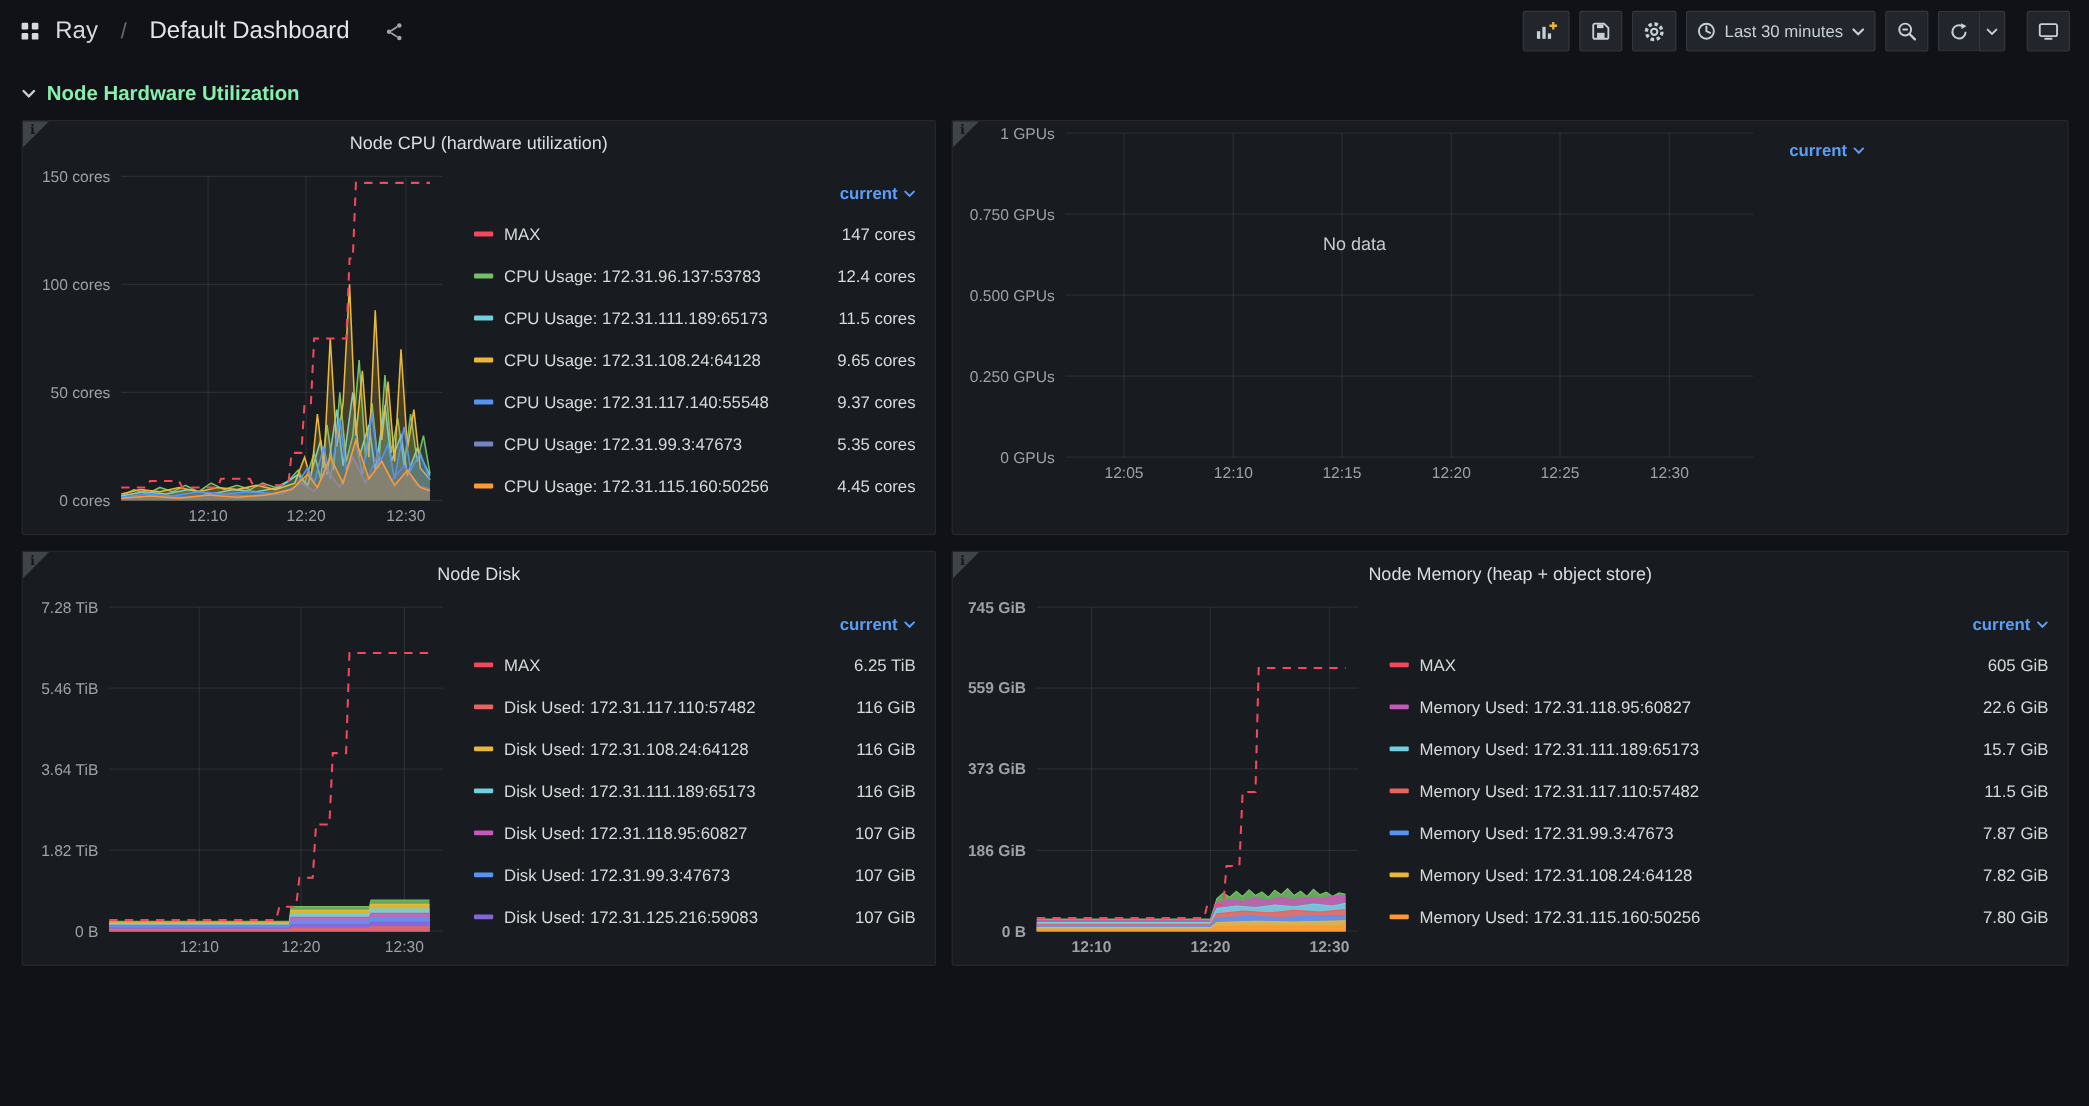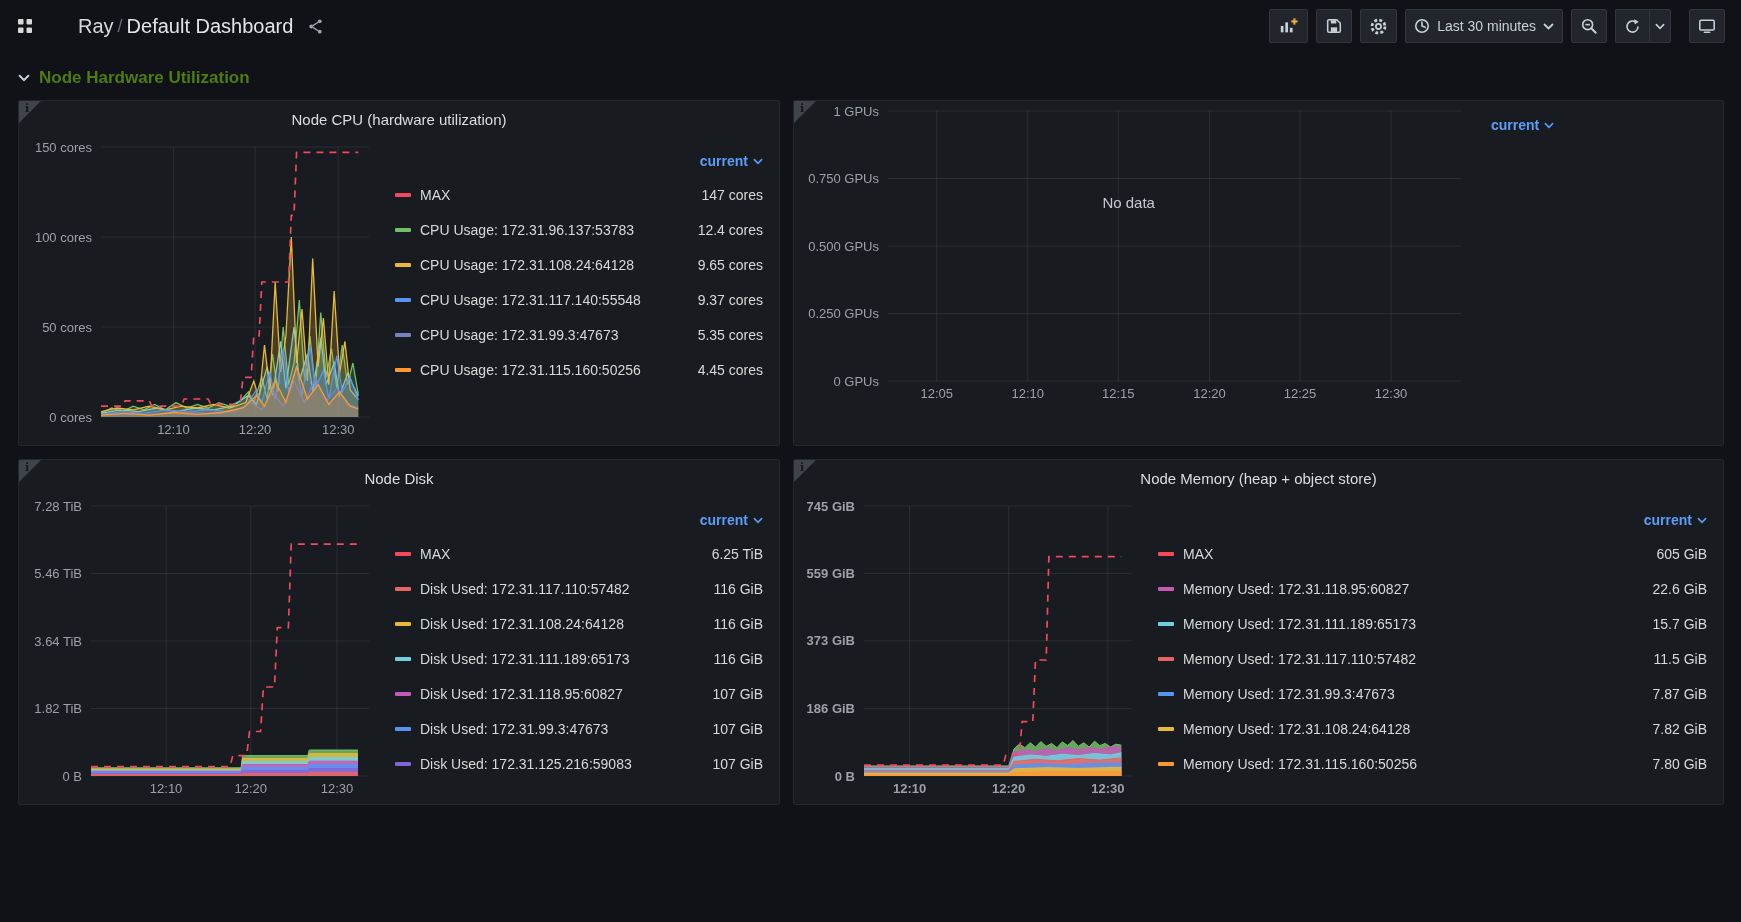--- a/index.html
+++ b/index.html
@@ -7,40 +7,40 @@
   body {
     width:1741px; height:922px;
     background:#111217;
     font-family:"Liberation Sans", sans-serif;
     color:#d8d9da;
     overflow:hidden;
   }
   
   .topbar { display:flex; align-items:center; height:52px; padding:0 16px; }
   .apps-icon { color:#d8d9da; display:flex; margin-right:12px; cursor:pointer; }
-  .breadcrumb { display:flex; align-items:center; gap:4px; font-size:20px;margin-left:32px; }
+  .breadcrumb { display:flex; align-items:center; gap:19px; font-size:20px; }
   .crumb-folder { color:#d8d9da; cursor:pointer; }
   .crumb-sep { color:#686b73; font-size:18px; }
   .crumb-title { color:#e3e4e8; }
   .share-btn { margin-left:10px; color:#9fa7ae; display:flex; cursor:pointer; }
   .toolbar { margin-left:auto; display:flex; gap:8px; align-items:center; }
   .tb-btn {
     height:34px; min-width:34px; padding:0 8px;
     background:#22252b; border:1px solid #33363d; border-radius:2px;
     display:flex; align-items:center; justify-content:center; gap:7px;
     color:#c7d0d9; cursor:pointer; font-family:inherit;
   }
   .time-label { font-size:14px; color:#c7d0d9; font-weight:500; white-space:nowrap; }
   .split { display:flex; }
   .split .tb-btn:first-child { border-top-right-radius:0; border-bottom-right-radius:0; border-right:none; }
   .split .tb-btn:last-child  { border-top-left-radius:0; border-bottom-left-radius:0; padding:0 5px; min-width:22px; }
   .tv-btn { margin-left:10px; }
   
   .section-row { display:flex; align-items:center; gap:9px; padding:16px 8px 12px 18px;
-    font-size:17px; font-weight:700; color:#4d7c0f; cursor:pointer; width:max-content; }
+    font-size:17px; font-weight:700; color:#86efac; cursor:pointer; width:max-content; }
   .section-row svg { color:#c7d0d9; }
   
   .grid { display:grid; grid-template-columns:762px 931px; grid-template-rows:346px 346px; gap:13px; padding:0 18px; }
   .panel { position:relative; background:#181b1f; border:1px solid #25272c; border-radius:2px;
     display:flex; flex-direction:column; overflow:hidden; }
   .panel-header { height:36px; flex:none; display:flex; align-items:center; justify-content:center;
     font-size:15px; font-weight:500; color:#dcdde0; cursor:pointer; }
   .panel-body { flex:1; display:flex; padding:0 14px 4px 6px; min-height:0; }
   .corner { position:absolute; top:0; left:0; width:0; height:0;
     border-top:22px solid #3f434a; border-right:22px solid transparent; cursor:pointer; z-index:2; }
@@ -230,20 +230,25 @@
         <div class="legend-rows">
             <div class="legend-row">
               <span class="swatch" style="background: rgb(242, 73, 92);"></span>
               <span class="legend-label">MAX</span>
               <span class="legend-value">147 cores</span>
             </div>
             <div class="legend-row">
               <span class="swatch" style="background: rgb(115, 191, 105);"></span>
               <span class="legend-label">CPU Usage: 172.31.96.137:53783</span>
               <span class="legend-value">12.4 cores</span>
+            </div>
+            <div class="legend-row">
+              <span class="swatch" style="background: rgb(110, 208, 224);"></span>
+              <span class="legend-label">CPU Usage: 172.31.111.189:65173</span>
+              <span class="legend-value">11.5 cores</span>
             </div>
             <div class="legend-row">
               <span class="swatch" style="background: rgb(234, 184, 57);"></span>
               <span class="legend-label">CPU Usage: 172.31.108.24:64128</span>
               <span class="legend-value">9.65 cores</span>
             </div>
             <div class="legend-row">
               <span class="swatch" style="background: rgb(87, 148, 242);"></span>
               <span class="legend-label">CPU Usage: 172.31.117.140:55548</span>
               <span class="legend-value">9.37 cores</span>

